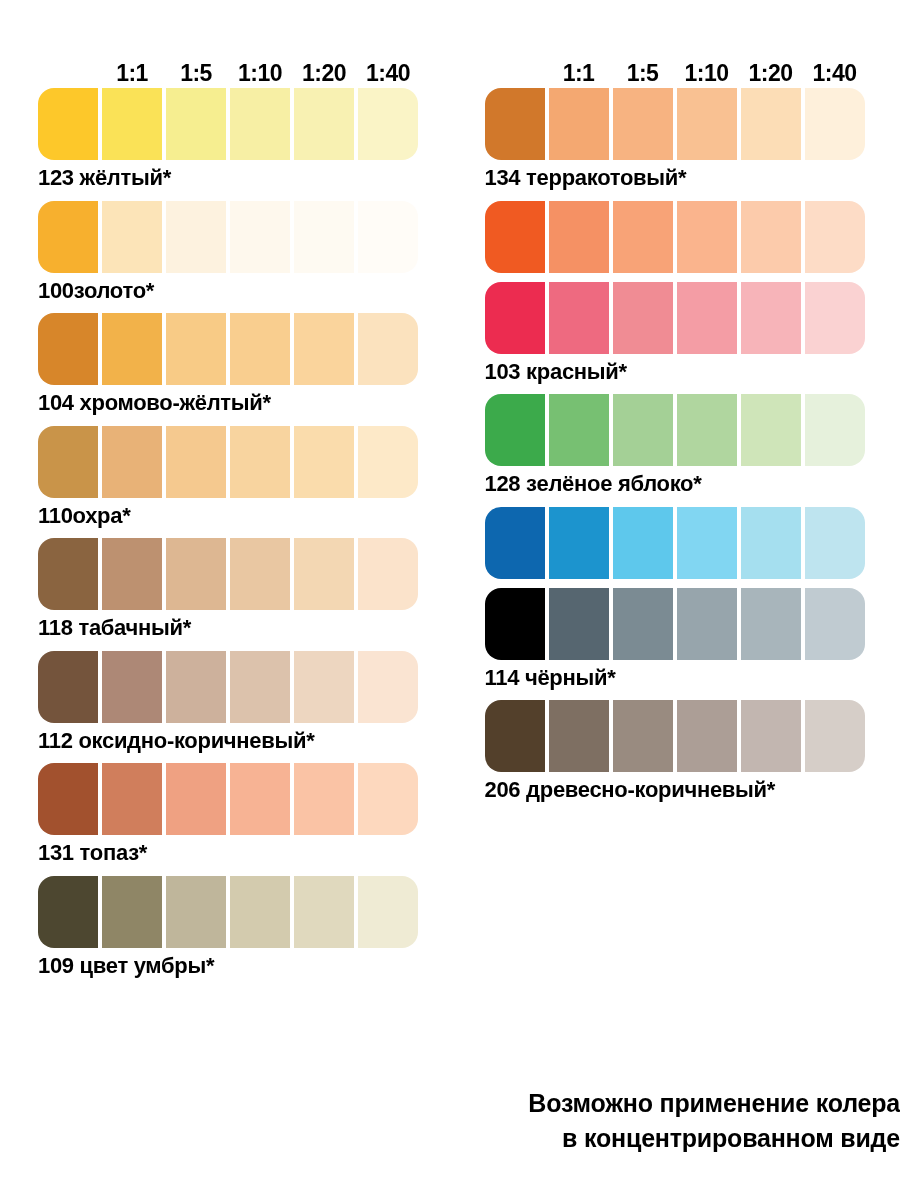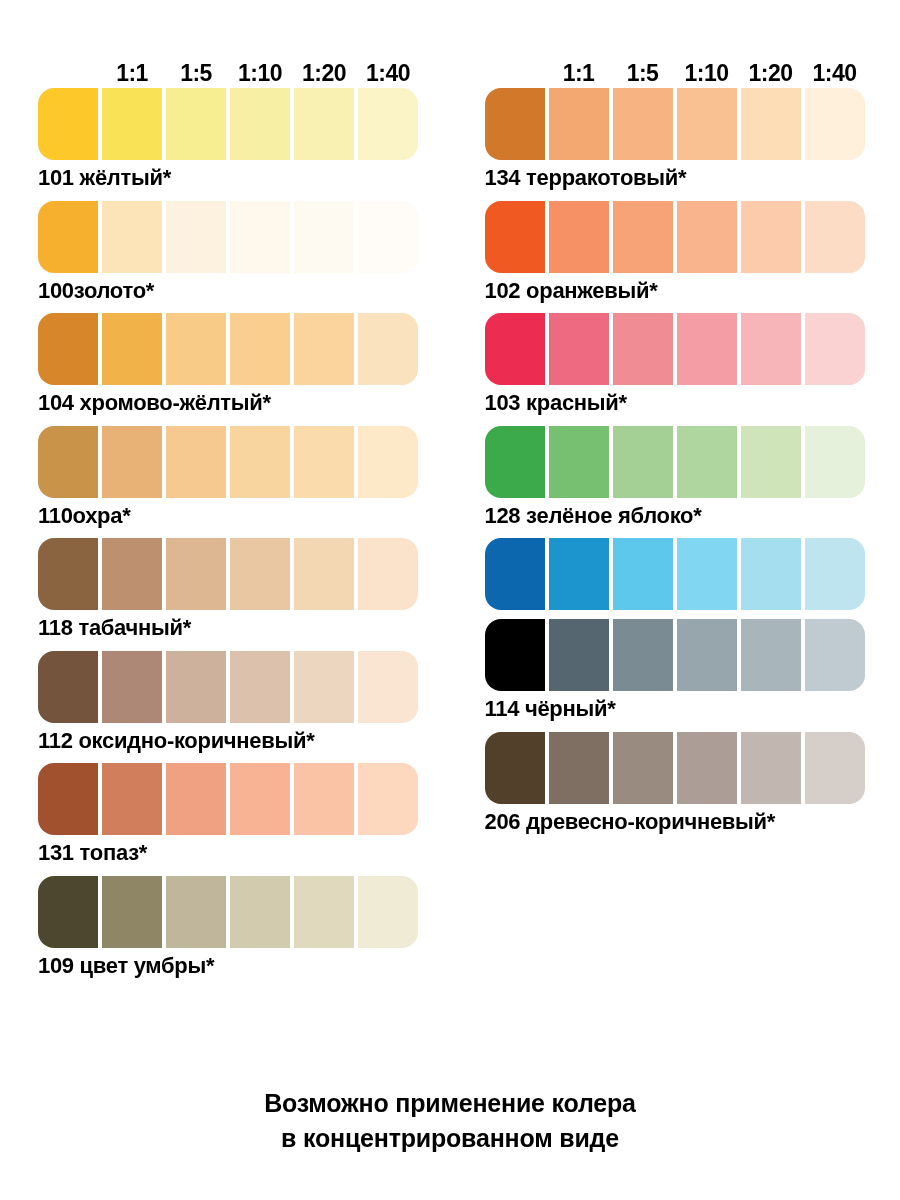--- a/index.html
+++ b/index.html
@@ -90,21 +90,21 @@
     padding-top: 4px;
     white-space: nowrap;
   }
 
   
   .footer {
     position: absolute;
     left: 0;
     top: 1086px;
     width: 900px;
-    text-align: center;
+    text-align: right;
     font-size: 25px;
     font-weight: bold;
     line-height: 1.38;
     letter-spacing: -0.2px;
   }
   .footer-line { display: block; }
 </style>
 </head>
 <body>
 
@@ -124,21 +124,21 @@
       <div id="left-rows">
           <div class="color-row">
             <div class="swatch-strip">
               <div class="swatch" style="background: rgb(253, 200, 42);"></div>
               <div class="swatch" style="background: rgb(250, 226, 87);"></div>
               <div class="swatch" style="background: rgb(246, 238, 144);"></div>
               <div class="swatch" style="background: rgb(247, 239, 164);"></div>
               <div class="swatch" style="background: rgb(248, 241, 178);"></div>
               <div class="swatch" style="background: rgb(250, 244, 198);"></div>
             </div>
-            <div class="row-label">101 жёлтый*</div>
+            <div class="row-label">123 жёлтый*</div>
           </div>
           <div class="color-row">
             <div class="swatch-strip">
               <div class="swatch" style="background: rgb(247, 176, 46);"></div>
               <div class="swatch" style="background: rgb(252, 228, 184);"></div>
               <div class="swatch" style="background: rgb(253, 242, 223);"></div>
               <div class="swatch" style="background: rgb(254, 248, 237);"></div>
               <div class="swatch" style="background: rgb(254, 250, 242);"></div>
               <div class="swatch" style="background: rgb(255, 252, 247);"></div>
             </div>
@@ -236,21 +236,20 @@
           </div>
           <div class="color-row">
             <div class="swatch-strip">
               <div class="swatch" style="background: rgb(240, 90, 34);"></div>
               <div class="swatch" style="background: rgb(245, 145, 100);"></div>
               <div class="swatch" style="background: rgb(248, 163, 119);"></div>
               <div class="swatch" style="background: rgb(250, 180, 141);"></div>
               <div class="swatch" style="background: rgb(252, 203, 171);"></div>
               <div class="swatch" style="background: rgb(253, 220, 198);"></div>
             </div>
-            <div class="row-label">102 оранжевый*</div>
           </div>
           <div class="color-row">
             <div class="swatch-strip">
               <div class="swatch" style="background: rgb(236, 44, 80);"></div>
               <div class="swatch" style="background: rgb(238, 106, 128);"></div>
               <div class="swatch" style="background: rgb(240, 140, 148);"></div>
               <div class="swatch" style="background: rgb(244, 157, 165);"></div>
               <div class="swatch" style="background: rgb(247, 180, 185);"></div>
               <div class="swatch" style="background: rgb(250, 210, 210);"></div>
             </div>

